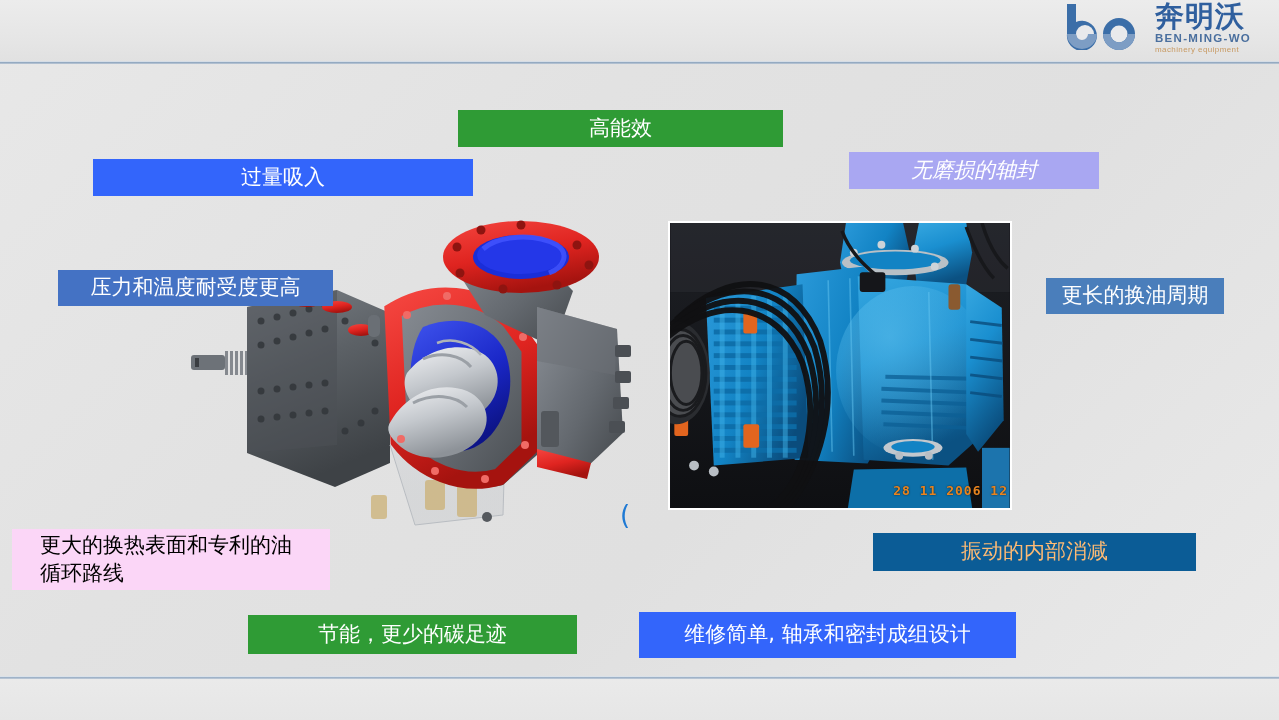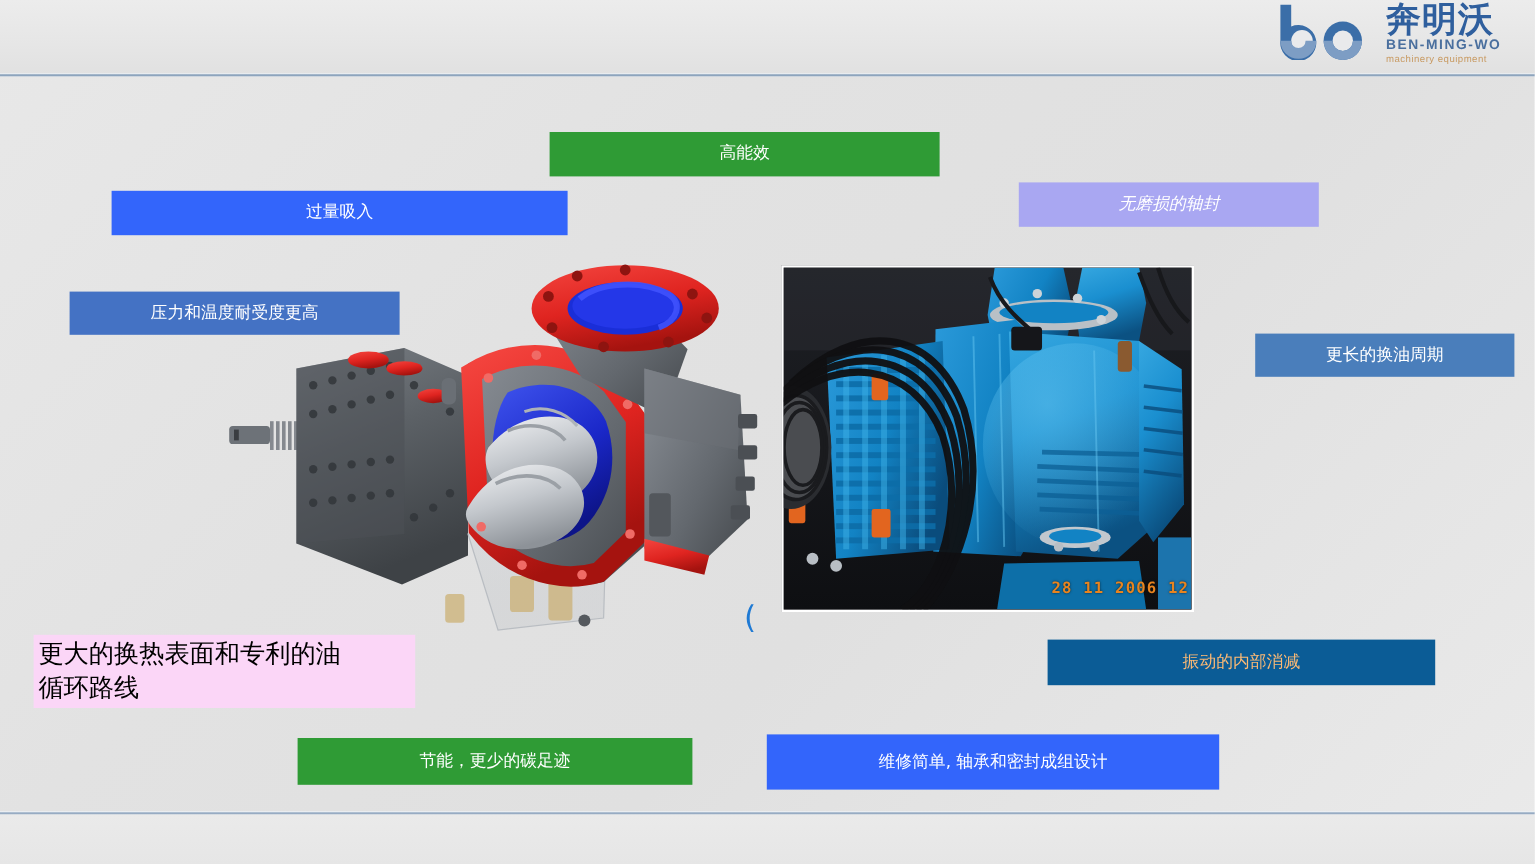--- a/index.html
+++ b/index.html
@@ -55,55 +55,55 @@
   .footer-band {
     position: absolute; left: 0; top: 679px; width: 1279px; height: 41px;
     background: linear-gradient(180deg, #eaeaea 0%, #e6e6e6 100%);
   }
 
   
   .callout {
     position: absolute;
     display: flex; align-items: center; justify-content: center;
     font-family: "DejaVu Sans", sans-serif;
-    font-size: 14px;
+    font-size: 21px;
     line-height: 1.32;
     text-align: center;
     padding: 4px 10px;
     white-space: pre-line;
   }
   .c-green      { background: #2f9b35; color: #ffffff; }
   .c-blue       { background: #3365fb; color: #ffffff; }
   .c-lavender   { background: #a9a7f2; color: #ffffff; font-style: italic; }
   .c-cornflower { background: #4472c4; color: #ffffff; }
   .c-steel      { background: #4a7ebb; color: #ffffff; }
   .c-darkteal   { background: #0b5c96; color: #fdba74; }
   .c-pink       { background: #fbd6f7; color: #000000; text-align: left; justify-content: flex-start; }
 
   #co-high-efficiency  { left: 458px;  top: 110px; width: 325px; height: 37px; }
   #co-over-suction     { left: 93px;   top: 159px; width: 380px; height: 37px; }
   #co-wearless-seal    { left: 849px;  top: 152px; width: 250px; height: 37px; }
-  #co-pressure-temp    { left: 58px;   top: 243px; width: 275px; height: 36px; }
-  #co-oil-change       { left: 1046px; top: 278px; width: 216px; height: 36px; }
-  #co-heat-surface     { left: 28px;   top: 529px; width: 318px; height: 61px;
-                         padding-left: 4px; font-size: 21px; }
+  #co-pressure-temp    { left: 58px;   top: 270px; width: 275px; height: 36px; }
+  #co-oil-change       { left: 1046px; top: 278px; width: 178px; height: 36px; }
+  #co-heat-surface     { left: 12px;   top: 529px; width: 318px; height: 61px;
+                         padding-left: 28px; font-size: 21px; }
   #co-vibration        { left: 873px;  top: 533px; width: 323px; height: 38px; }
   #co-energy-saving    { left: 248px;  top: 615px; width: 329px; height: 39px; }
   #co-easy-maintenance { left: 639px;  top: 612px; width: 377px; height: 46px; }
 
   
   .cad-render {
     position: absolute; left: 185px; top: 195px;
     width: 470px; height: 355px;
   }
   .cad-render svg { display: block; width: 100%; height: 100%; }
 
   
   .photo {
-    position: absolute; left: 651px; top: 221px;
+    position: absolute; left: 668px; top: 221px;
     width: 344px; height: 289px;
     border: 2px solid #ffffff;
     overflow: hidden;
     background: #111217;
   }
   .photo svg { display: block; width: 100%; height: 100%; }
   .photo-timestamp {
     position: absolute; right: 2px; bottom: 10px;
     font-family: "DejaVu Sans Mono", monospace;
     font-size: 13px; font-weight: 700;

